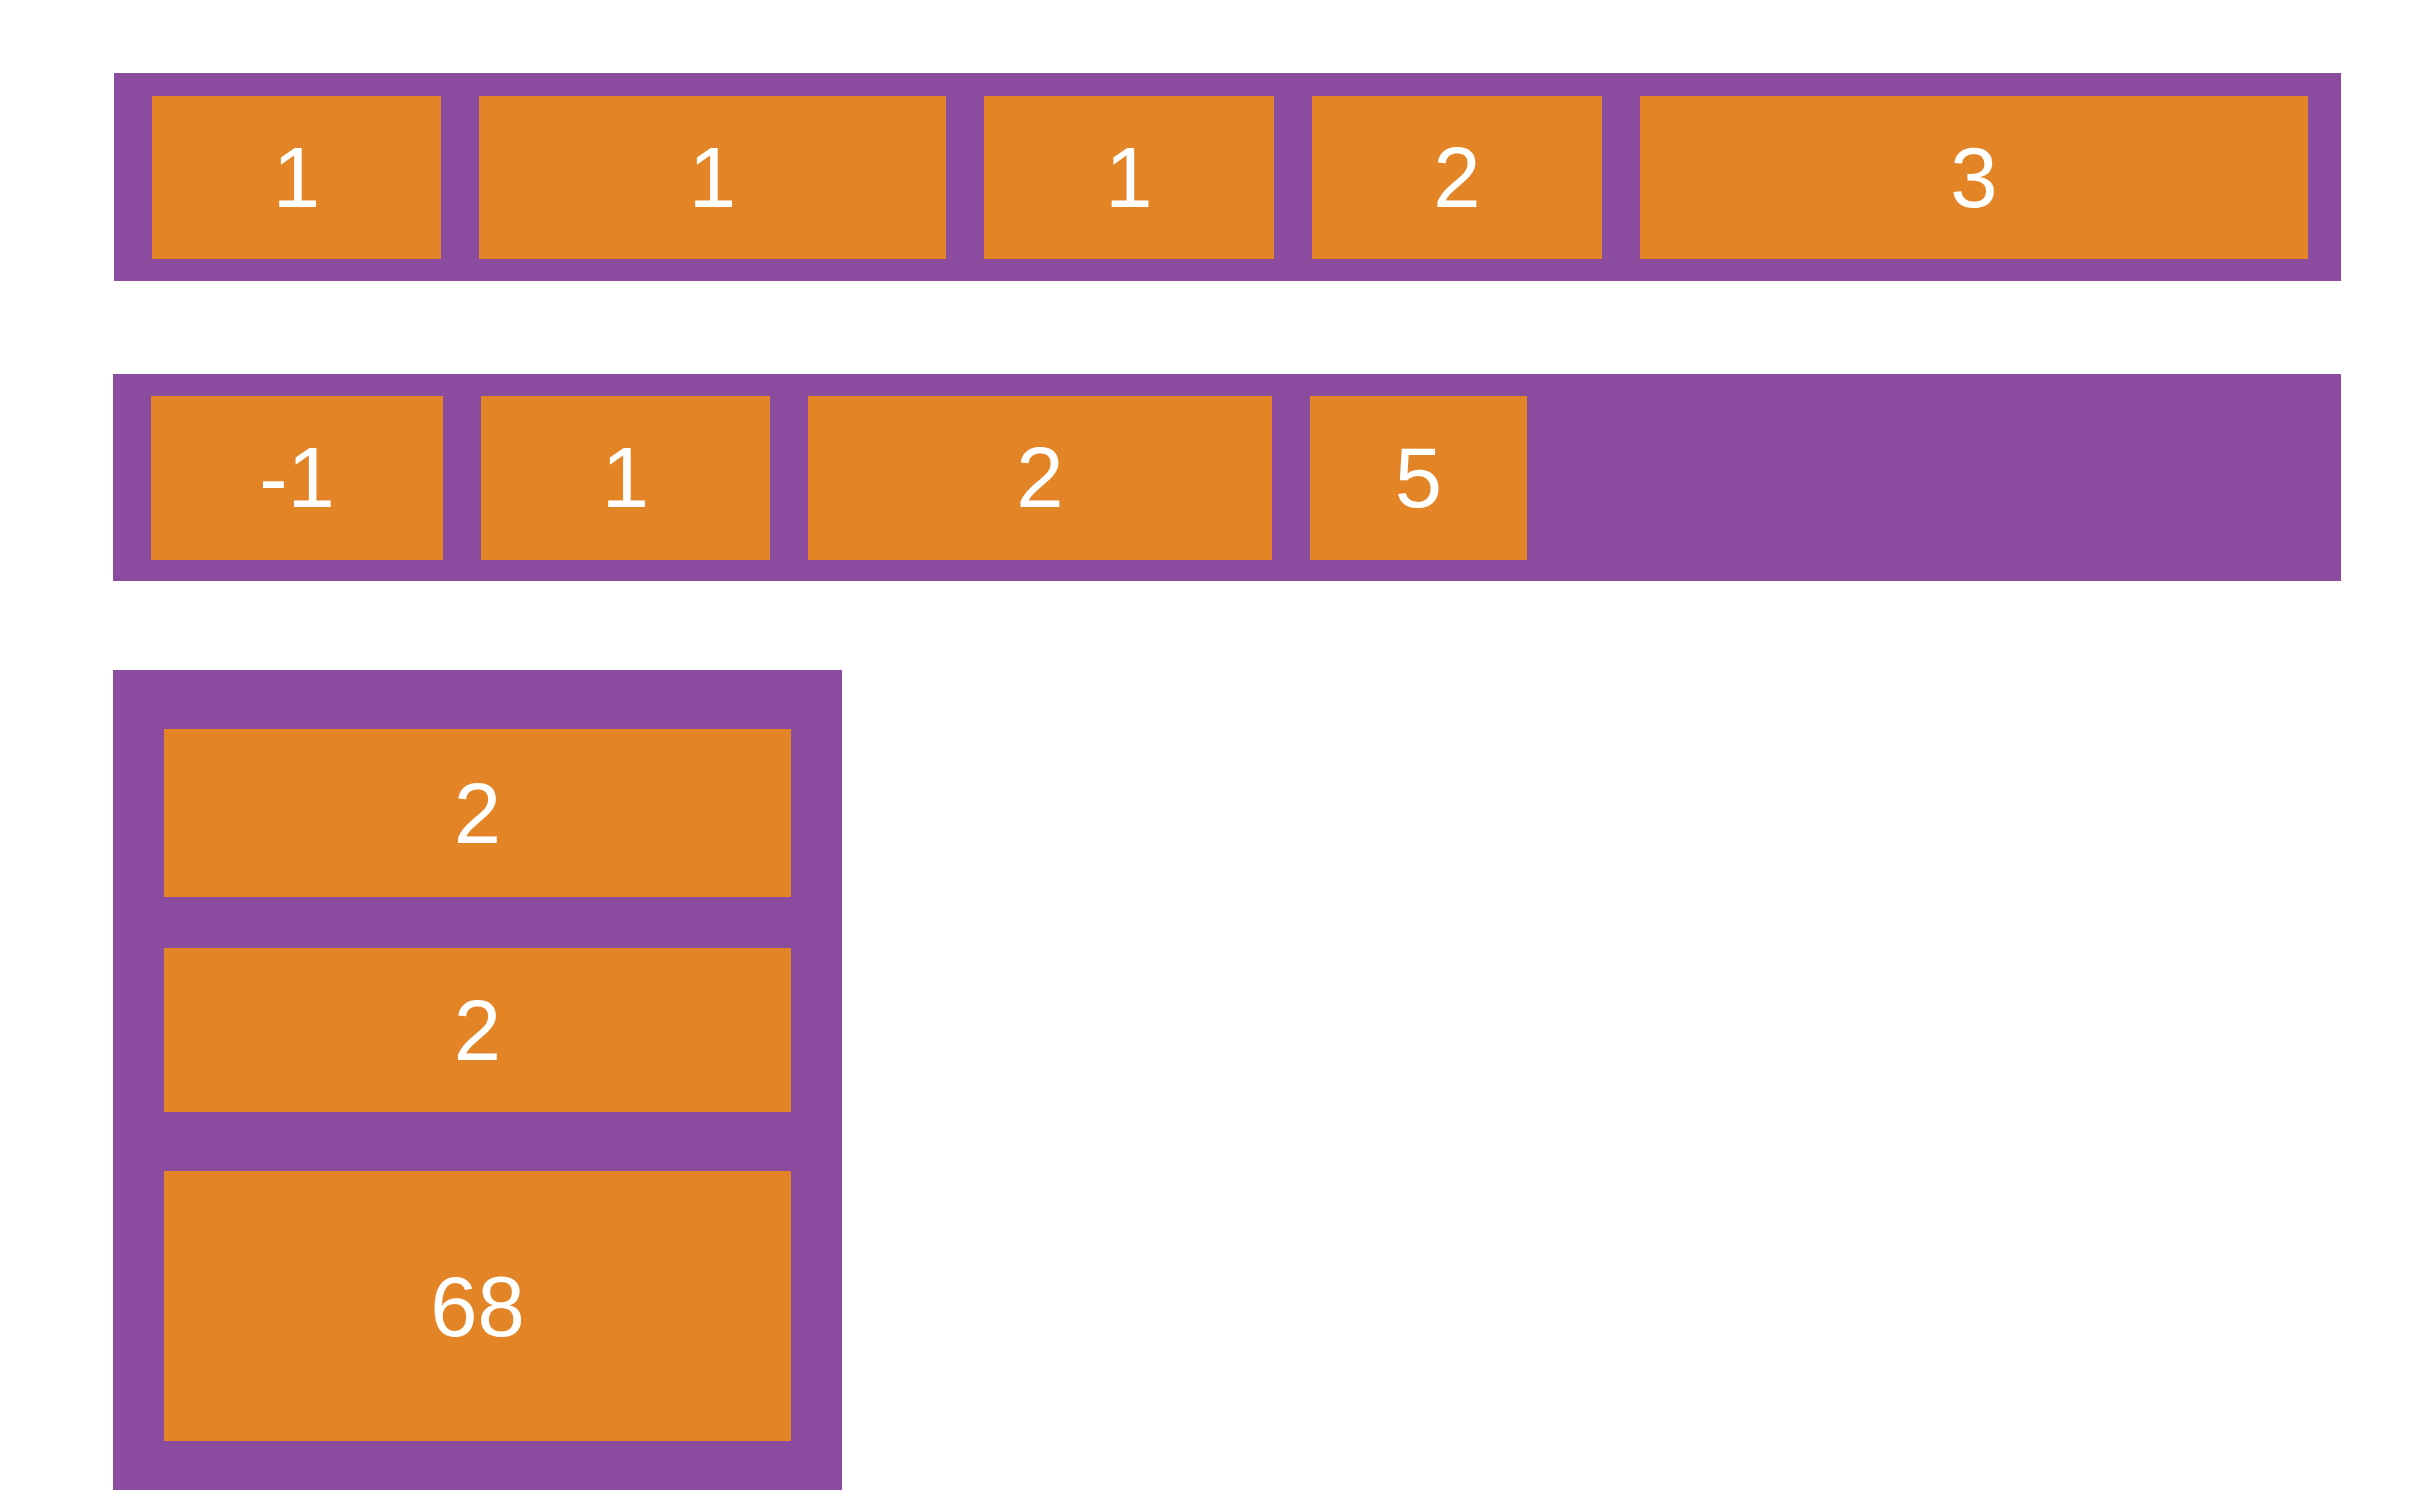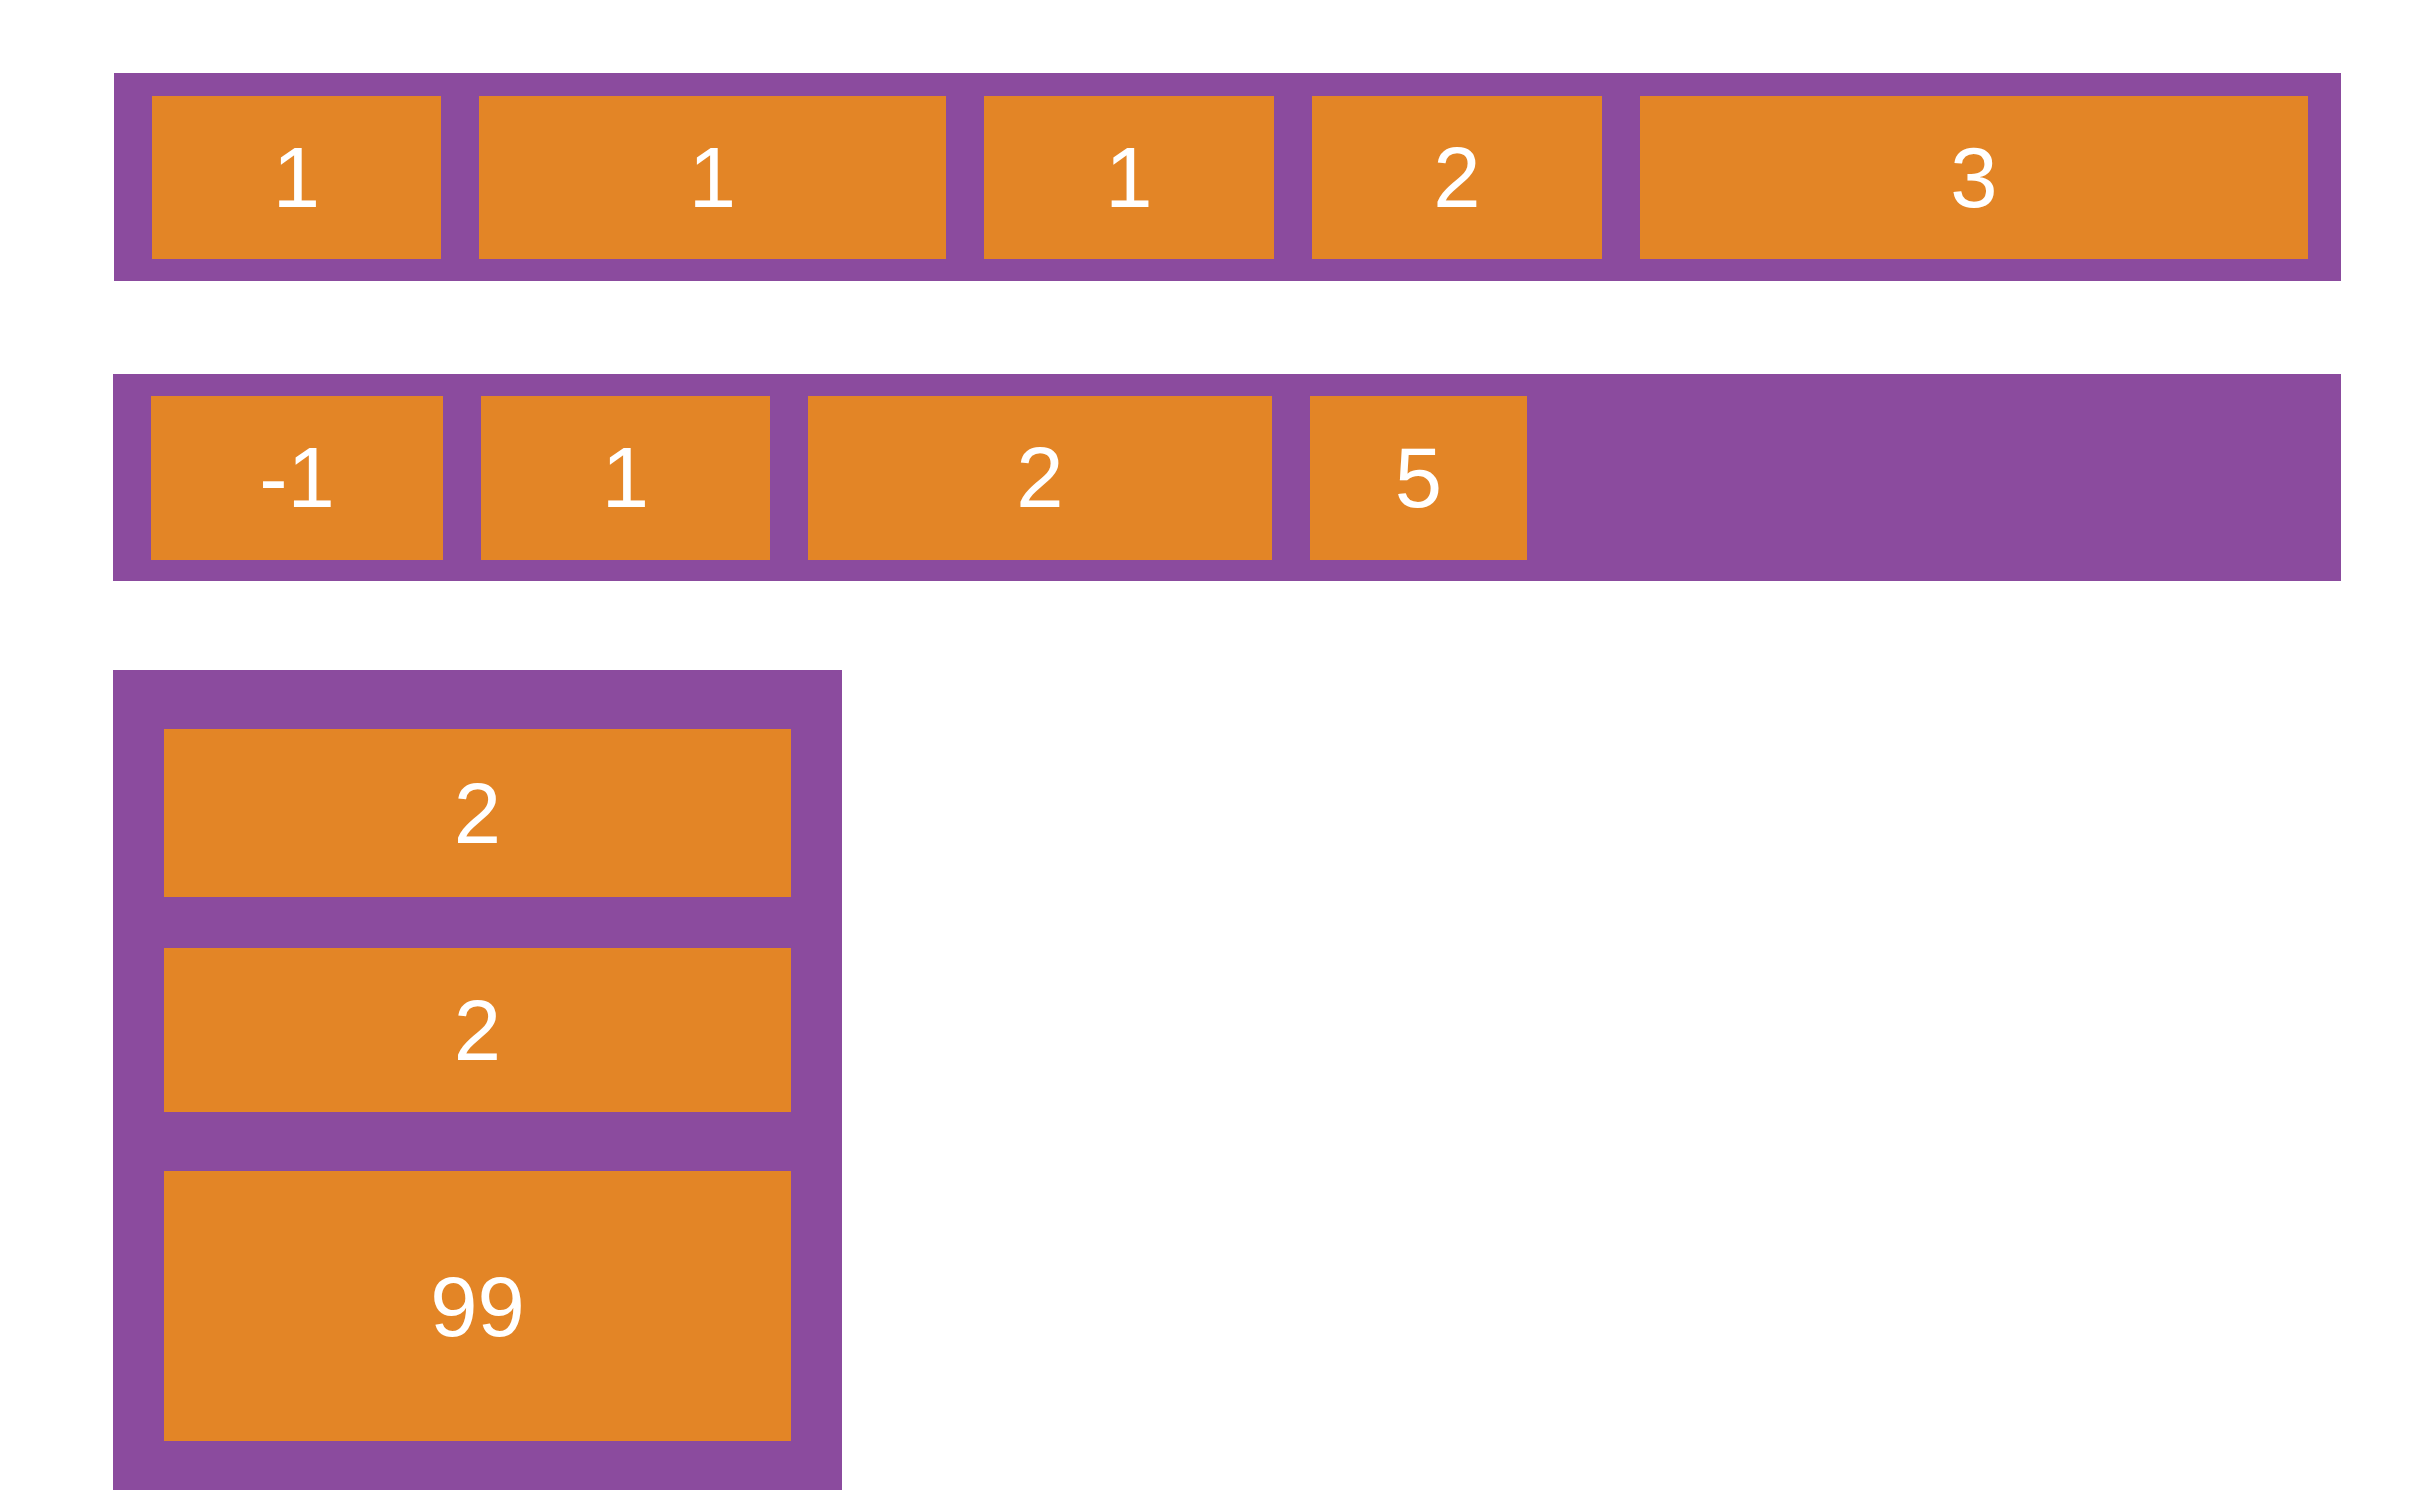--- a/index.html
+++ b/index.html
@@ -88,17 +88,17 @@
   <div id="row2" class="flex-container">
     <div class="flex-item i0">-1</div>
     <div class="flex-item i1">1</div>
     <div class="flex-item i2">2</div>
     <div class="flex-item i3">5</div>
   </div>
 
   <div id="col1" class="flex-container">
     <div class="flex-item i0">2</div>
     <div class="flex-item i1">2</div>
-    <div class="flex-item i2">99</div>
+    <div class="flex-item i2">68</div>
   </div>
 
 </div>
 
 
 </body></html>

